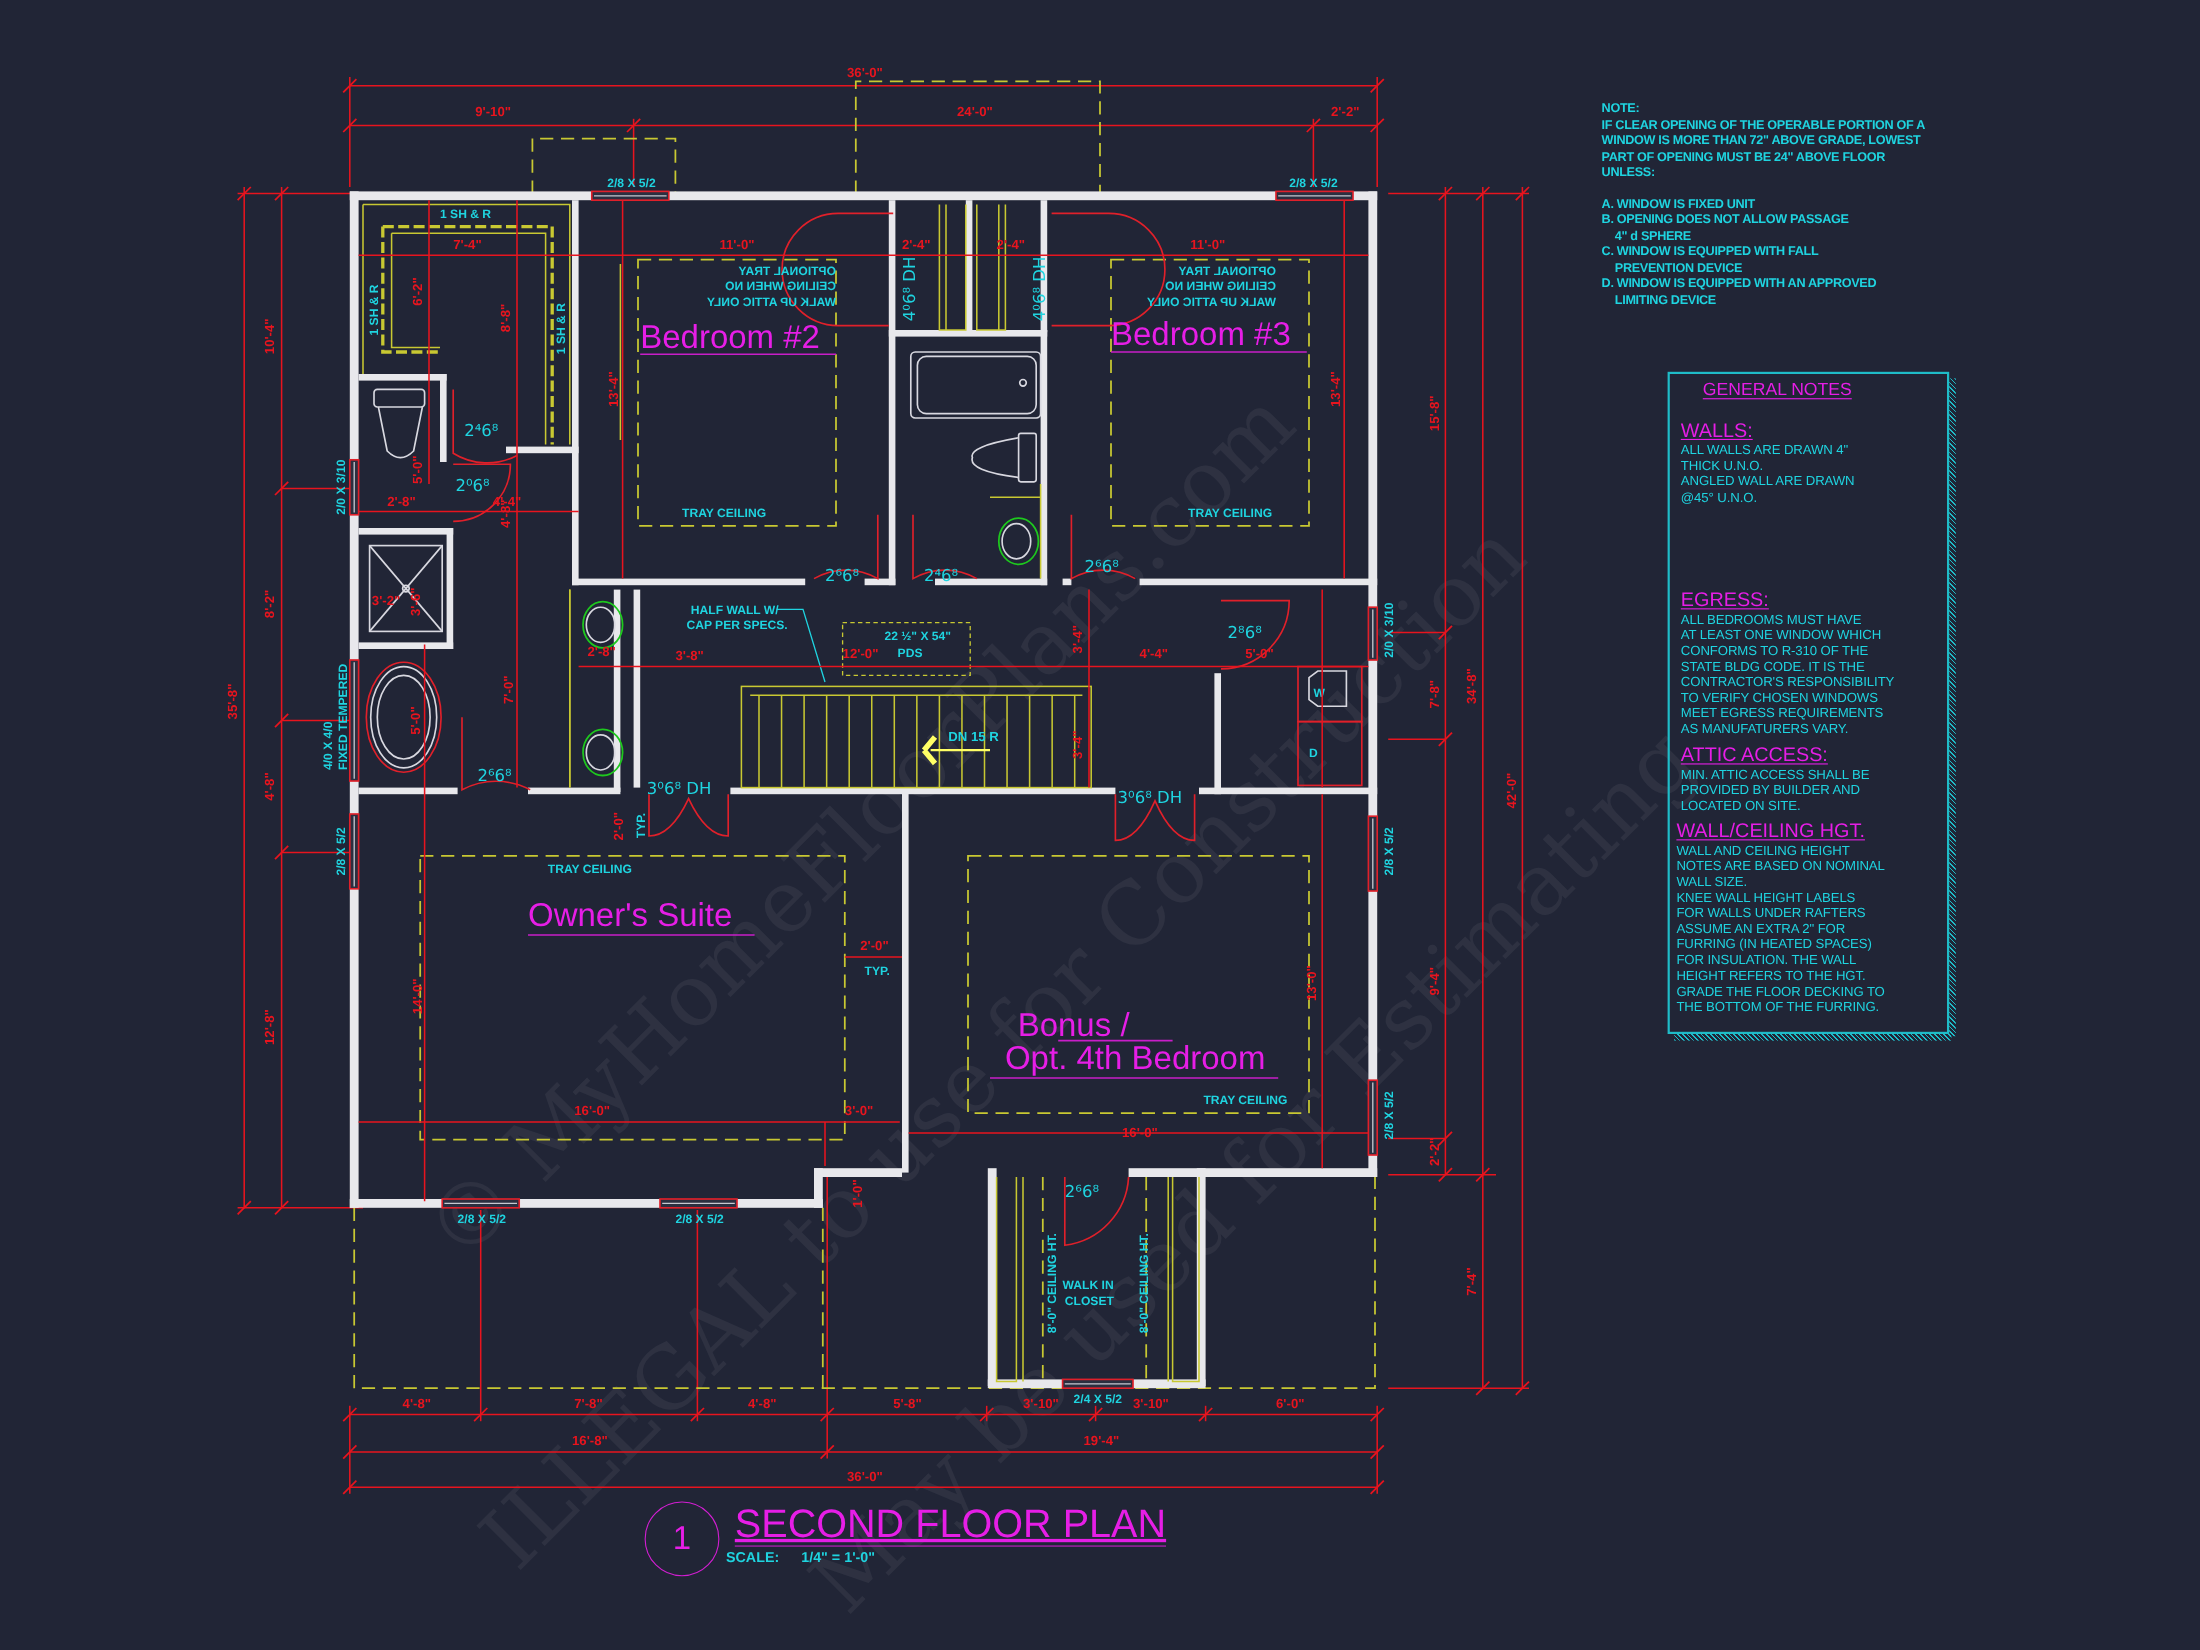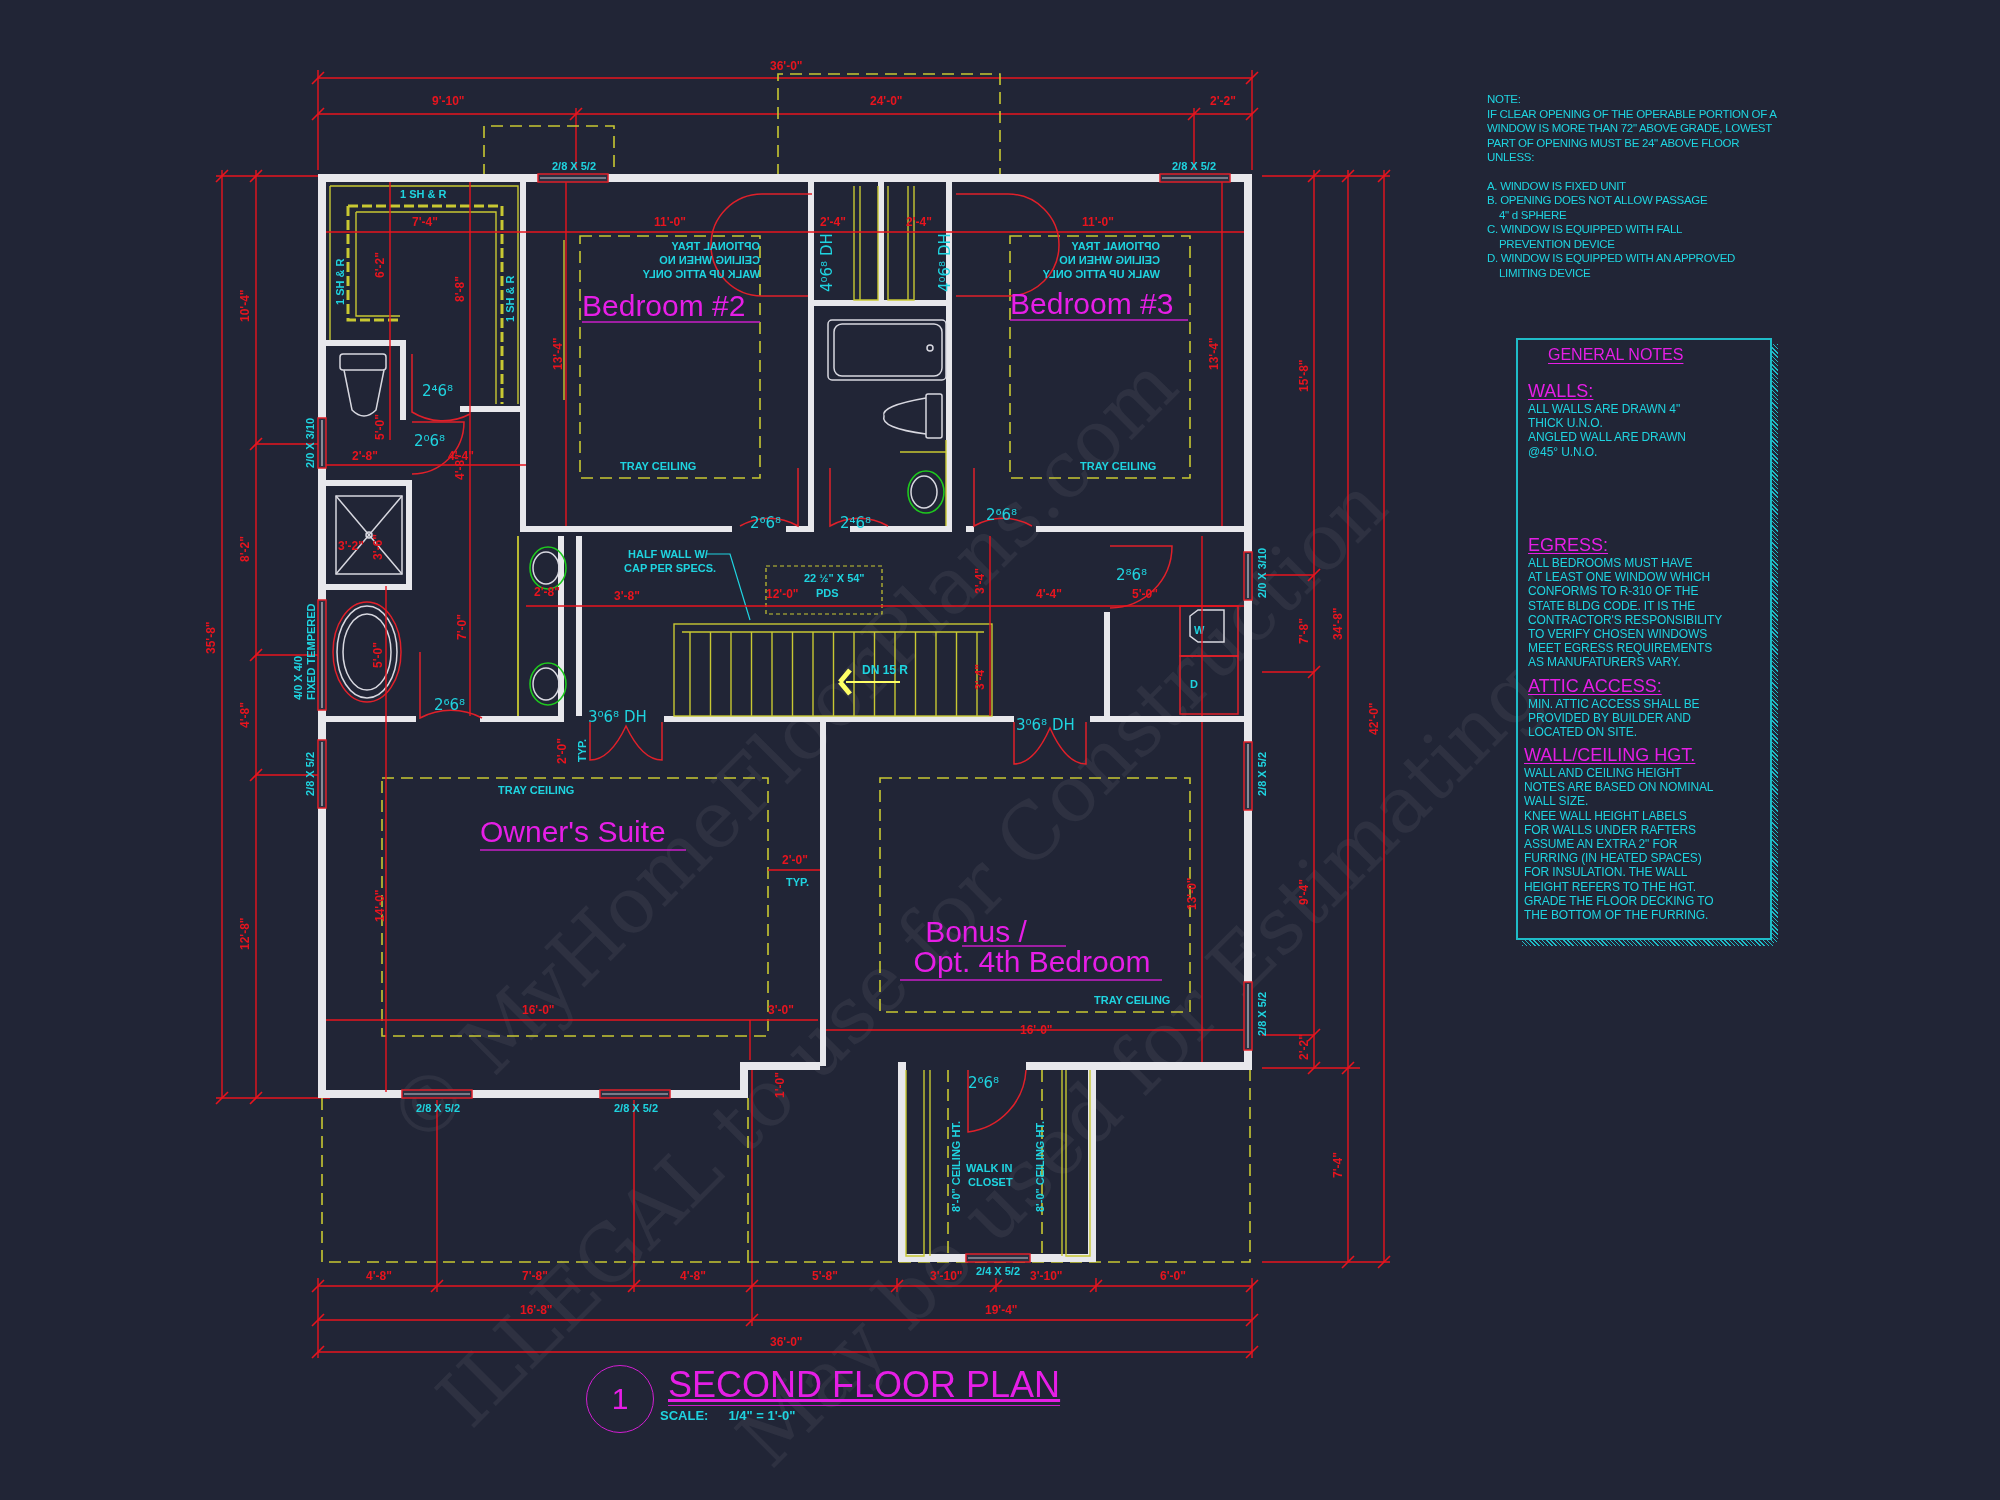--- a/index.html
+++ b/index.html
@@ -2,21 +2,21 @@
 <html><head>
 <meta charset="utf-8">
 <style>
   html, body { margin:0; padding:0; }
   body { width:2000px; height:1500px; background:#212536; overflow:hidden; position:relative;
          font-family:"Liberation Sans", sans-serif; }
   #plan { position:absolute; left:0; top:0; width:2000px; height:1500px; }
   .wm { position:absolute; font-family:"DejaVu Serif", serif; color:rgba(255,255,255,0.06);
         white-space:nowrap; transform-origin:left top; pointer-events:none; }
   .note-block { position:absolute; left:1456px; top:92px; width:320px; color:#1fd4e0;
-        font-size:11.5px; font-weight:normal; line-height:14.5px; letter-spacing:-0.3px;margin-left:31px; }
+        font-size:11.5px; font-weight:bold; line-height:14.5px; letter-spacing:-0.3px; }
   .note-block .sp { height:14px; }
   .note-block .ind { padding-left:12px; }
   .gn-box { position:absolute; left:1516px; top:338px; width:256px; height:602px;
         border:2px solid #1fbcc8; box-sizing:border-box; }
   .gn-box::after { content:""; position:absolute; right:-8px; top:4px; width:6px; height:100%;
         background:repeating-linear-gradient(45deg,#1fbcc8 0 1px,transparent 1px 3px); }
   .gn-box::before { content:""; position:absolute; left:4px; bottom:-8px; height:6px; width:100%;
         background:repeating-linear-gradient(45deg,#1fbcc8 0 1px,transparent 1px 3px); }
   .gn-title { position:absolute; left:30px; top:6px; color:#e61ee6; font-size:16px;
         text-decoration:underline; text-underline-offset:3px; }

